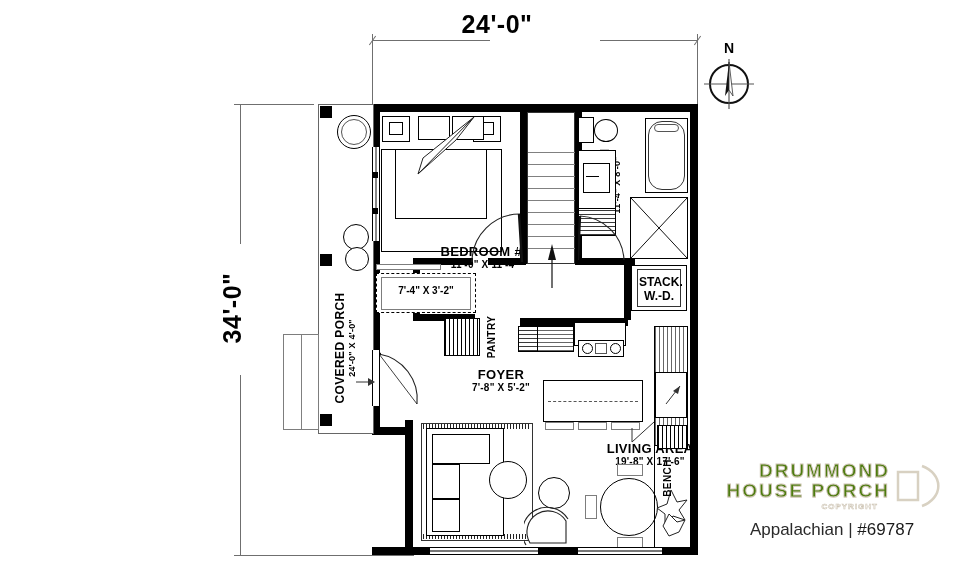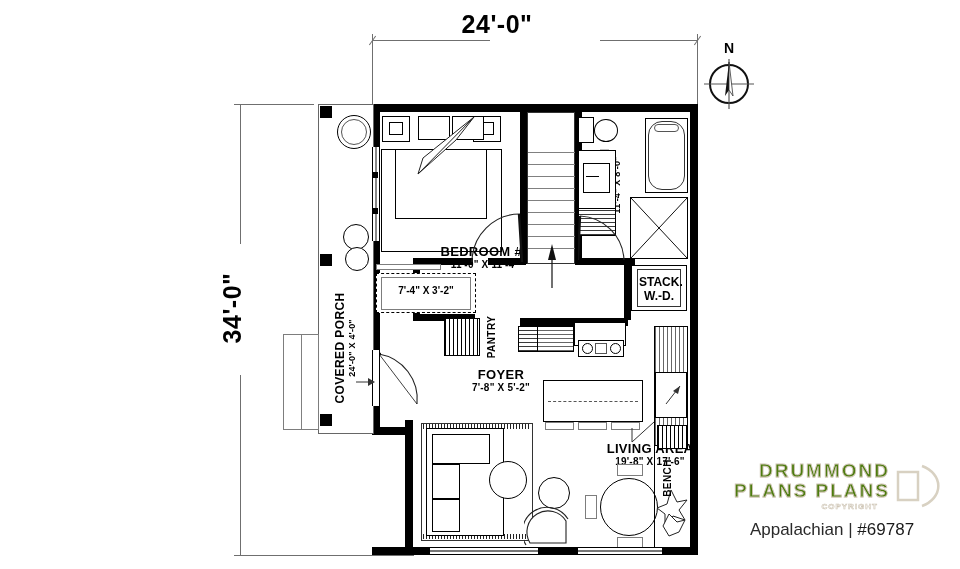--- a/index.html
+++ b/index.html
@@ -338,21 +338,21 @@
     <line x1="2" y1="22" x2="2" y2="8" stroke="#333" stroke-width="1"></line>
   </svg>
 
   <div class="window" style="left:430px;top:547px;width:108px;height:8px;"></div>
   <div class="window" style="left:578px;top:547px;width:84px;height:8px;"></div>
   <div class="abs" style="left:430px;top:550px;width:108px;height:2px;background:#777;"></div>
   <div class="abs" style="left:578px;top:550px;width:84px;height:2px;background:#777;"></div>
 
   <div class="logo">
     <div class="l1">DRUMMOND</div>
-    <div class="l2">PLANS PLANS</div>
+    <div class="l2">HOUSE PORCH</div>
     <div class="cpy">COPYRIGHT</div>
     <svg class="mark" viewBox="0 0 50 52">
       <path d="M6,40 L6,12 L26,12 L26,40 Z" fill="none" stroke="#d8d1c2" stroke-width="2.5"></path>
       <path d="M30,6 A28,22 0 0 1 30,46" fill="none" stroke="#d8d1c2" stroke-width="2.5"></path>
     </svg>
     <div class="plan">
       <span>Appalachian</span><span> | </span><span class="num">#69787</span>
     </div>
   </div>
 

